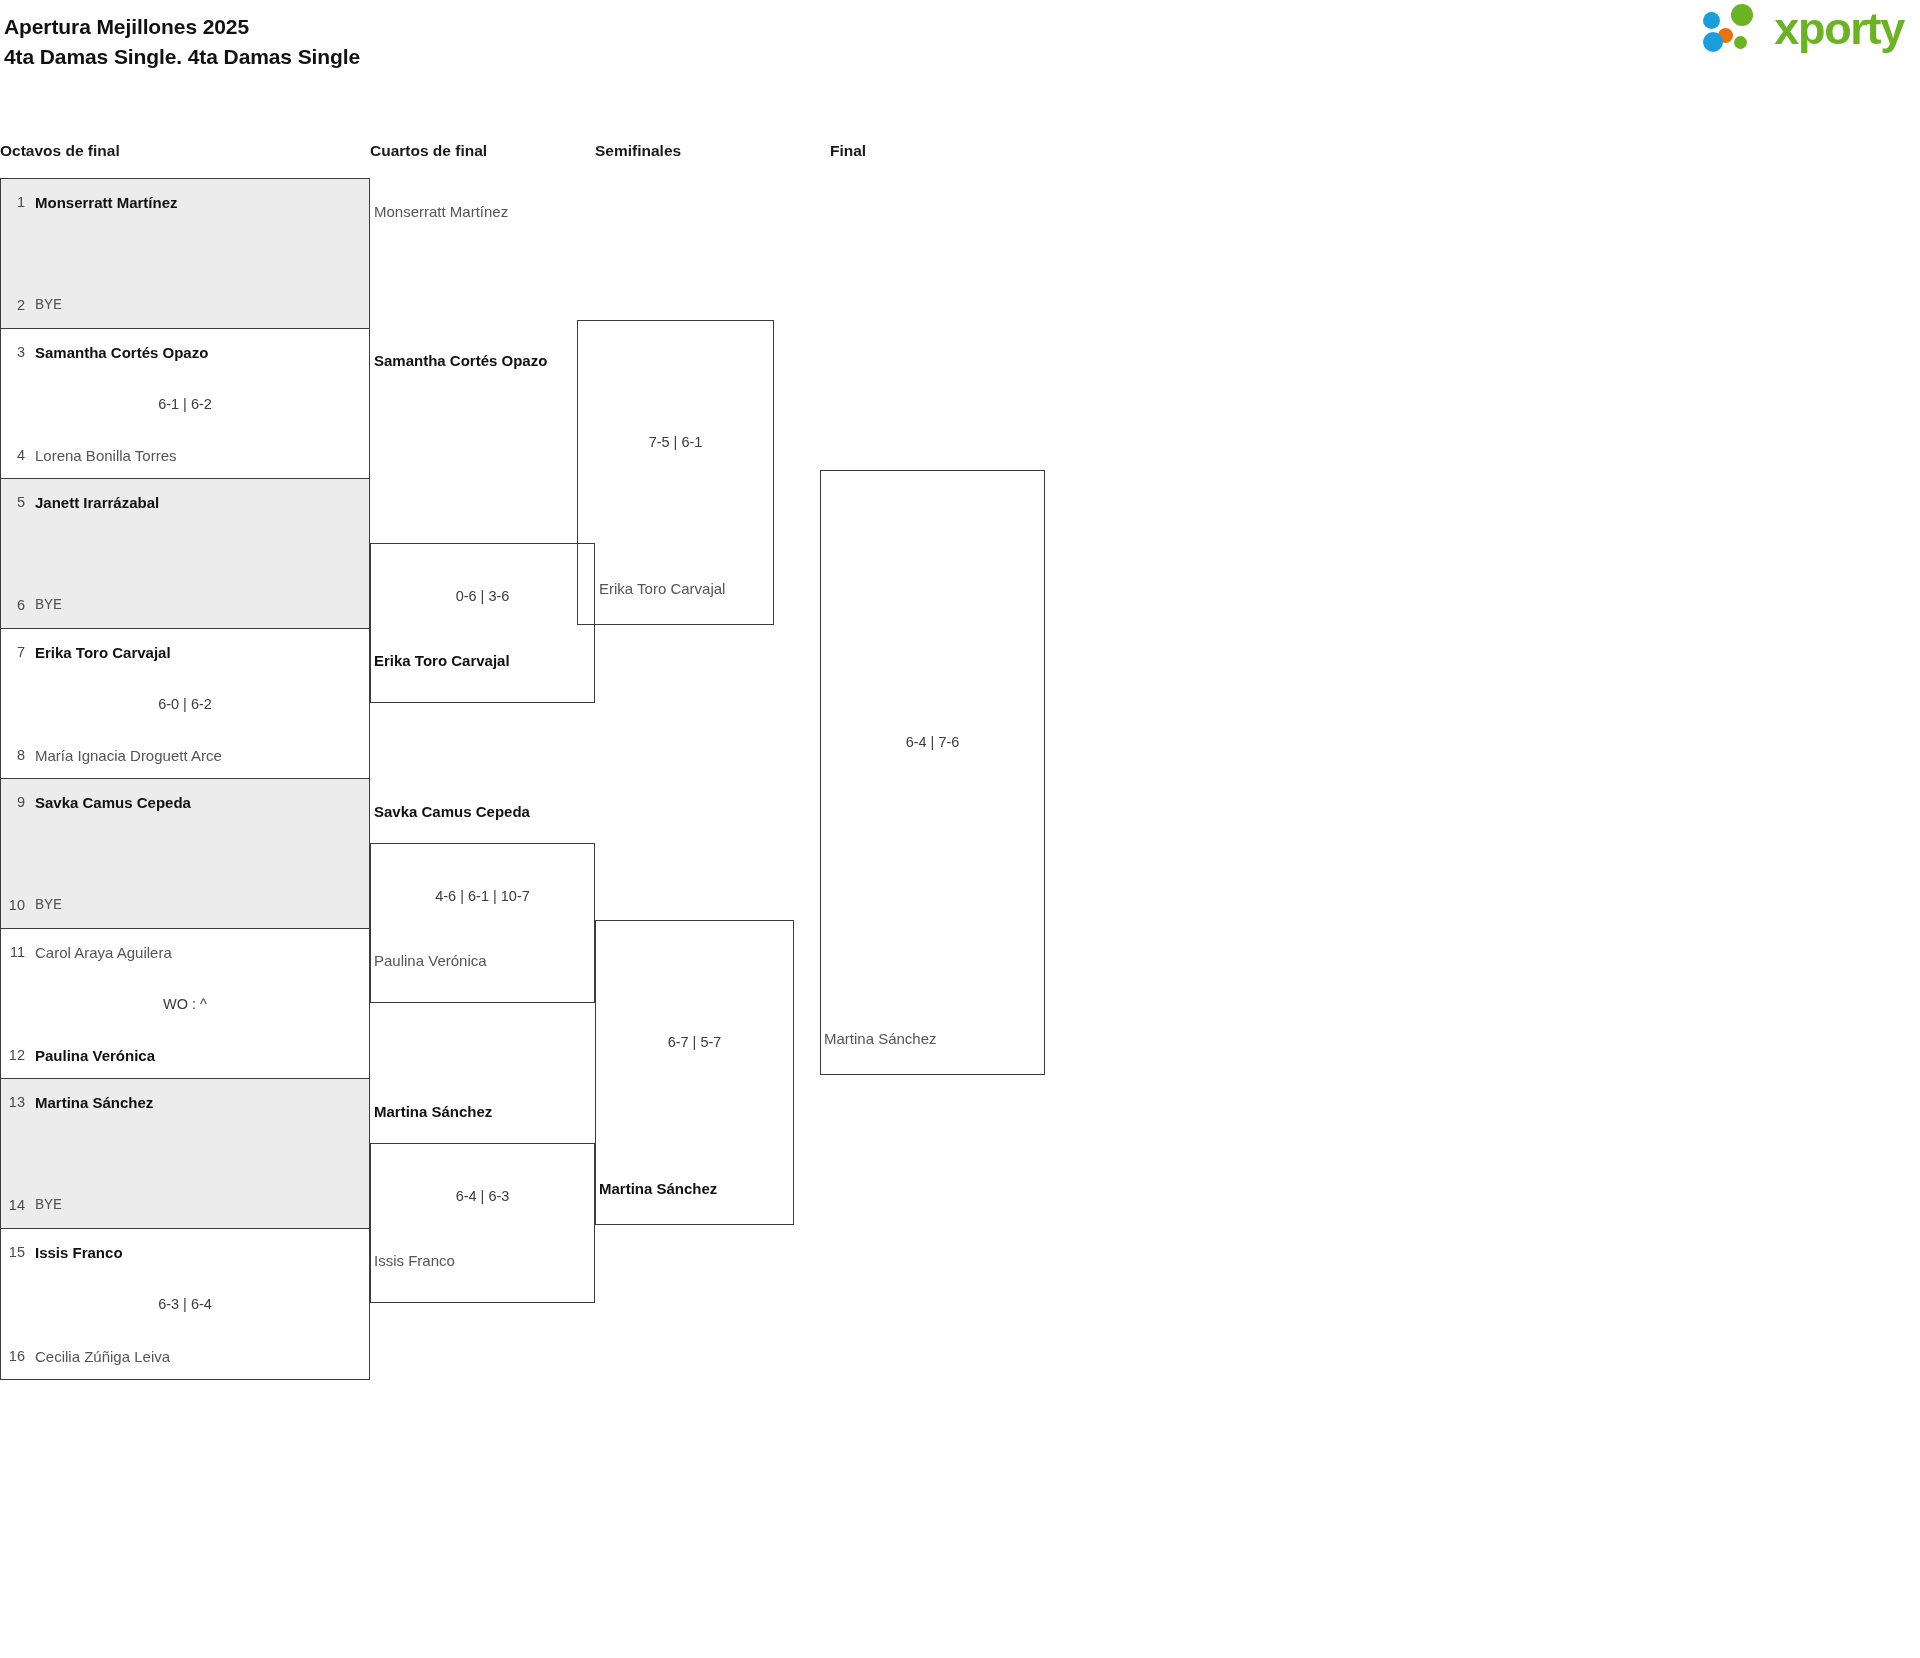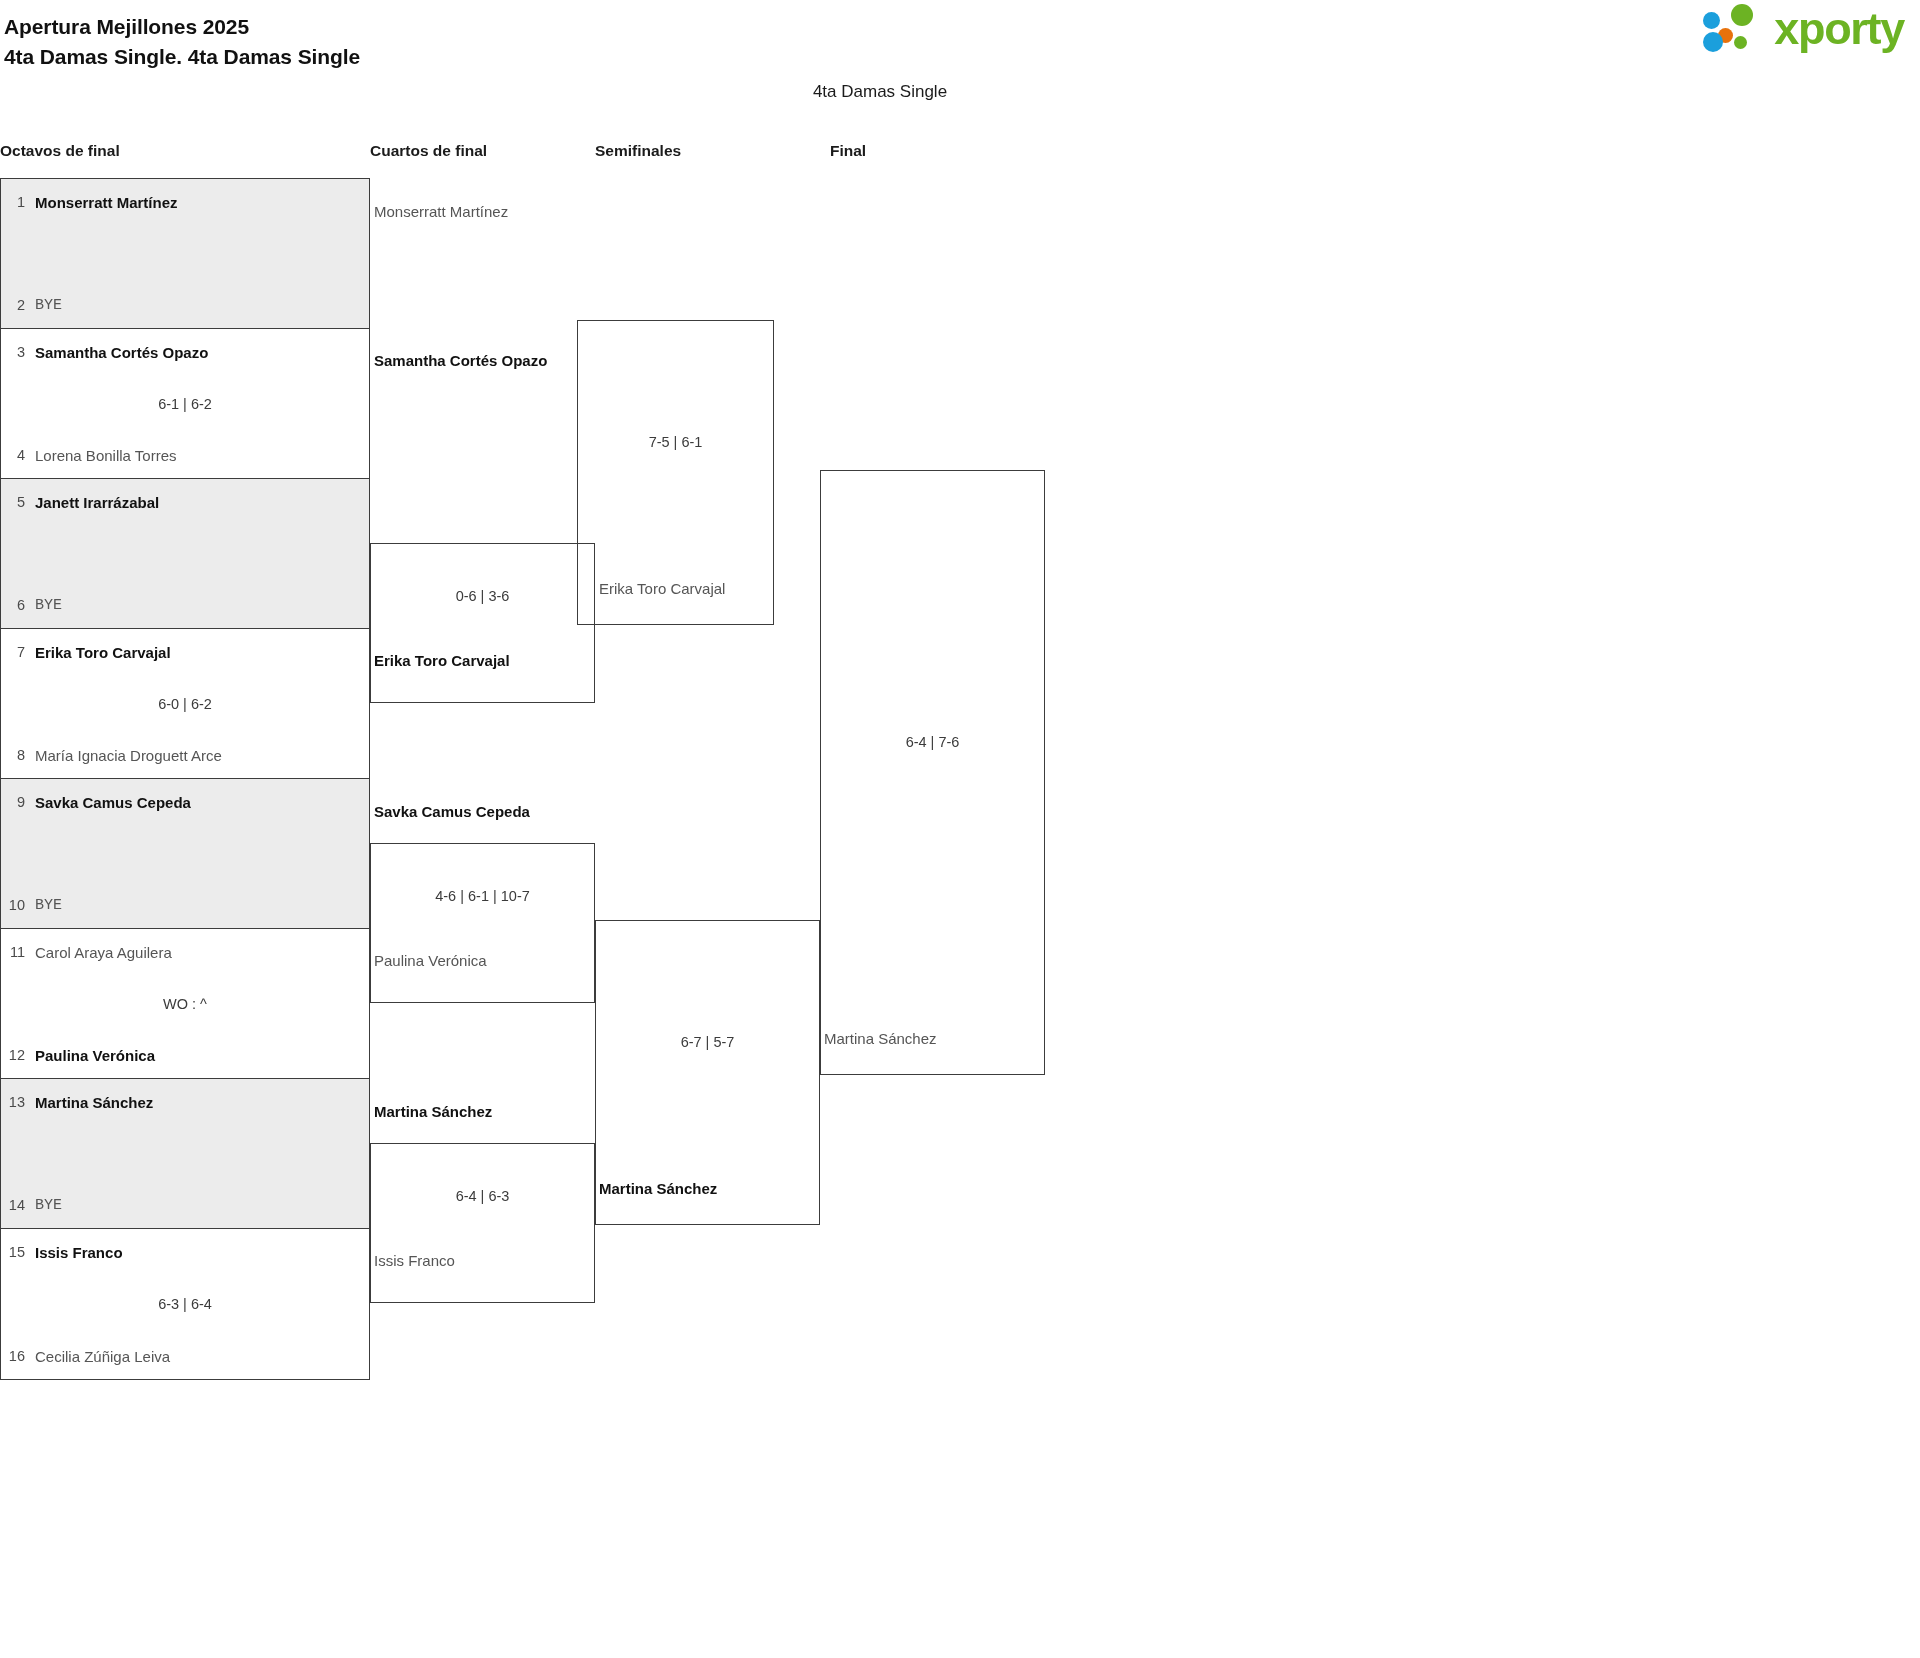--- a/index.html
+++ b/index.html
@@ -70,23 +70,20 @@
     <span class="logo-dots">
       <i class="d1"></i>
         <i class="d2"></i>
         <i class="d3"></i>
         <i class="d4"></i>
         <i class="d5"></i>
     </span>
     <span class="logo-word">xporty</span>
   </div>
 
-  <div class="draw-title">
-    <span class="draw-title-inner">4ta Damas Single</span>
-  </div>
 
   <div class="round-head" style="left:0;width:370px;">Octavos de final</div>
   <div class="round-head" style="left:370px;width:225px;">Cuartos de final</div>
   <div class="round-head" style="left:595px;width:215px;">Semifinales</div>
   <div class="round-head" style="left:830px;width:180px;">Final</div>
 
   <div class="r1">
     <div class="r1-match shade">
       <div class="slot top">
           <span class="seed">1</span>
@@ -198,21 +195,21 @@
   </div>
   <div class="nm lose" style="left:374px; top:1252px;">Issis Franco</div>
 
   <div class="nm lose" style="left:599px; top:353px;"></div>
   <div class="bx" style="left:577px; top:320px; width:197px; height:305px;">
     <div class="bx-score" style="top:113px;">7-5 | 6-1</div>
   </div>
   <div class="nm lose" style="left:599px; top:580px;">Erika Toro Carvajal</div>
 
   <div class="nm lose" style="left:599px; top:923px;"></div>
-  <div class="bx" style="left:595px; top:920px; width:225px; height:305px;">
+  <div class="bx" style="left:595px; top:920px; width:199px; height:305px;">
     <div class="bx-score" style="top:113px;">6-7 | 5-7</div>
   </div>
   <div class="nm win" style="left:599px; top:1180px;">Martina Sánchez</div>
 
   <div class="nm lose" style="left:824px; top:503px;"></div>
   <div class="bx" style="left:820px; top:470px; width:225px; height:605px;">
     <div class="bx-score" style="top:263px;">6-4 | 7-6</div>
   </div>
   <div class="nm lose" style="left:824px; top:1030px;">Martina Sánchez</div>
 

